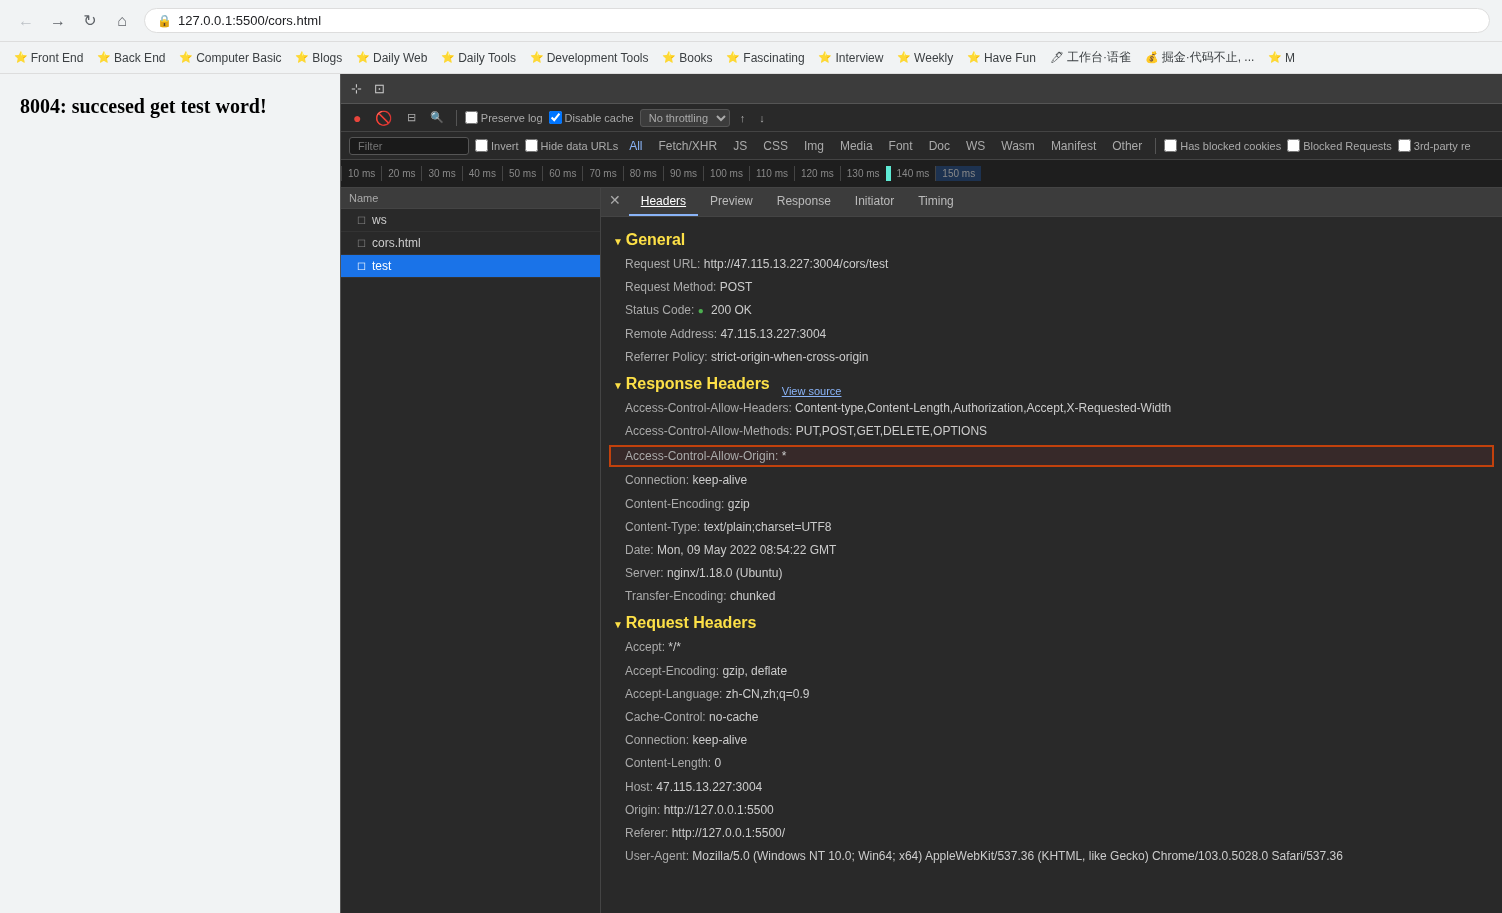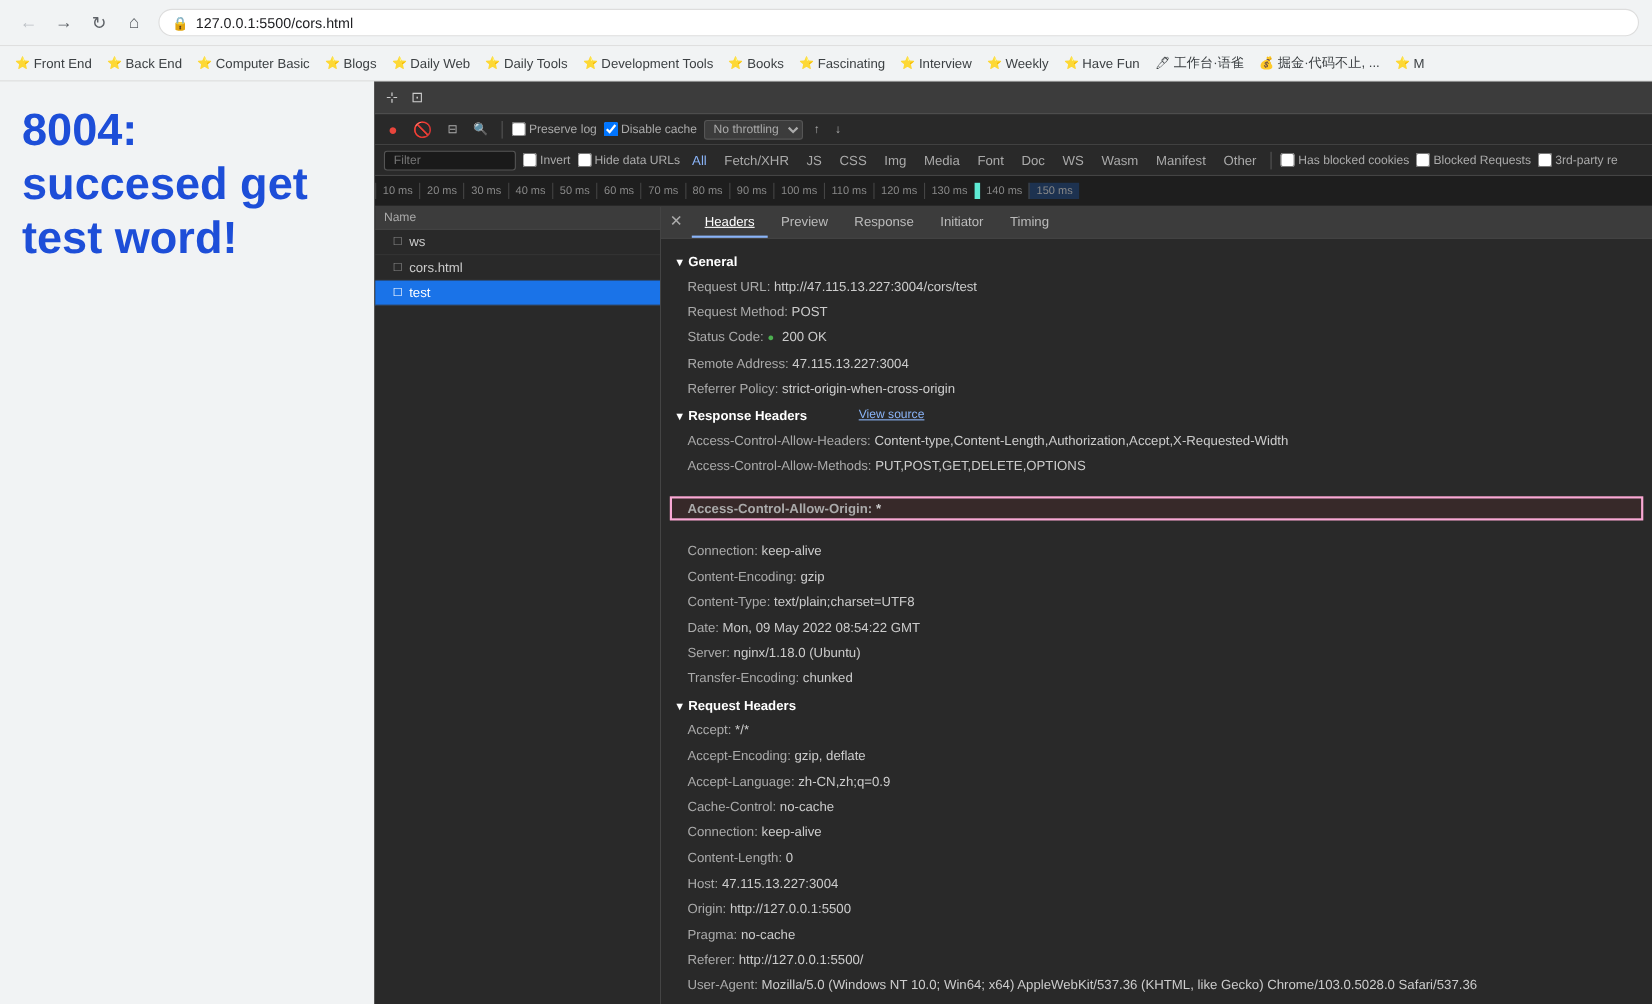--- a/index.html
+++ b/index.html
@@ -19,21 +19,21 @@
     
     .bookmarks-bar { background: #f1f3f4; display: flex; align-items: center; padding: 2px 8px; gap: 2px; border-bottom: 1px solid #ddd; height: 32px; overflow: hidden; }
     .bookmark-item { display: flex; align-items: center; gap: 3px; padding: 2px 6px; border-radius: 4px; cursor: pointer; font-size: 12px; color: #3c4043; white-space: nowrap; }
     .bookmark-icon { font-size: 11px; }
 
     
     .main-area { display: flex; flex: 1; overflow: hidden; }
 
     
     .page-content { width: 340px; padding: 20px; flex-shrink: 0; }
-    .page-heading { font-size: 41px; font-weight: bold; color: #1d4ed8; line-height: 1.2; }
+    .page-heading { font-size: 20px; font-weight: bold; color: #000000; line-height: 1.2; font-family: Liberation Serif, serif; }
 
     
     .devtools { flex: 1; background: #292929; display: flex; flex-direction: column; border-left: 1px solid #555; }
 
     
     .devtools-toolbar { background: #3c3c3c; display: flex; align-items: center; padding: 0 4px; height: 30px; border-bottom: 1px solid #555; }
     .devtools-icon-btn { background: none; border: none; cursor: pointer; color: #ccc; padding: 4px 6px; font-size: 13px; border-radius: 3px; }
 
     
     .devtools-tabs { background: #3c3c3c; display: flex; align-items: flex-end; border-bottom: 1px solid #555; overflow-x: auto; height: 30px; }
@@ -74,27 +74,27 @@
     .details-panel { flex: 1; background: #292929; overflow-y: auto; }
 
     
     .panel-tabs { display: flex; border-bottom: 1px solid #444; background: #3c3c3c; }
     .panel-tab { padding: 6px 12px; font-size: 12px; color: #bbb; cursor: pointer; border-bottom: 2px solid transparent; }
     .panel-tab.active { color: #fff; border-bottom: 2px solid #8ab4f8; text-decoration: underline; }
     .close-tab { padding: 4px 8px; color: #aaa; cursor: pointer; font-size: 14px; }
 
     
     .headers-content { padding: 8px; font-size: 12px; color: #ccc; }
-    .section-header { color: #ffffff; font-weight: bold; font-size: 12px; padding: 6px 4px 4px 4px; cursor: pointer; }
+    .section-header { color: #fde047; font-weight: bold; font-size: 16px; padding: 6px 4px 4px 4px; cursor: pointer; }
     .section-header::before { content: '▼ '; font-size: 10px; }
     .header-row { padding: 2px 4px 2px 16px; line-height: 1.6; }
     .header-name { color: #aaa; }
     .header-value { color: #ccc; }
     .status-ok { color: #4caf50; font-size: 10px; margin-right: 4px; }
-    .highlighted-row { border: 2px solid #f9a8d4; background: rgba(229,57,53,0.08); padding: 2px 4px 2px 14px; margin: 16px 0; font-weight: bold; }
+    .highlighted-row { border: 2px solid #c2410c; background: rgba(229,57,53,0.08); padding: 2px 4px 2px 14px; margin: 2px 0; }
     .view-source-link { color: #8ab4f8; font-size: 11px; cursor: pointer; text-decoration: underline; margin-left: 8px; }
   </style>
 </head>
 <body>
 
 <div class="browser-chrome">
 
   <div class="nav-bar">
     <div class="nav-buttons">
       <button class="nav-btn disabled">←</button>
@@ -310,21 +310,21 @@
             </div>
             <div class="header-row">
               <span class="header-name">Remote Address: </span>
               <span class="header-value">47.115.13.227:3004</span>
             </div>
             <div class="header-row">
               <span class="header-name">Referrer Policy: </span>
               <span class="header-value">strict-origin-when-cross-origin</span>
             </div>
 
-            <div style="display:flex; align-items:center;gap:35px;">
+            <div style="display:flex; align-items:flex-end;">
               <div class="section-header">Response Headers</div>
               <span class="view-source-link">View source</span>
             </div>
             <div class="header-row">
               <span class="header-name">Access-Control-Allow-Headers: </span>
               <span class="header-value">Content-type,Content-Length,Authorization,Accept,X-Requested-Width</span>
             </div>
             <div class="header-row">
               <span class="header-name">Access-Control-Allow-Methods: </span>
               <span class="header-value">PUT,POST,GET,DELETE,OPTIONS</span>
@@ -385,24 +385,20 @@
             </div>
             <div class="header-row">
               <span class="header-name">Host: </span>
               <span class="header-value">47.115.13.227:3004</span>
             </div>
             <div class="header-row">
               <span class="header-name">Origin: </span>
               <span class="header-value">http://127.0.0.1:5500</span>
             </div>
             <div class="header-row">
-              <span class="header-name">Pragma: </span>
-              <span class="header-value">no-cache</span>
-            </div>
-            <div class="header-row">
               <span class="header-name">Referer: </span>
               <span class="header-value">http://127.0.0.1:5500/</span>
             </div>
             <div class="header-row">
               <span class="header-name">User-Agent: </span>
               <span class="header-value">Mozilla/5.0 (Windows NT 10.0; Win64; x64) AppleWebKit/537.36 (KHTML, like Gecko) Chrome/103.0.5028.0 Safari/537.36</span>
             </div>
 
           </div>
         </div>

